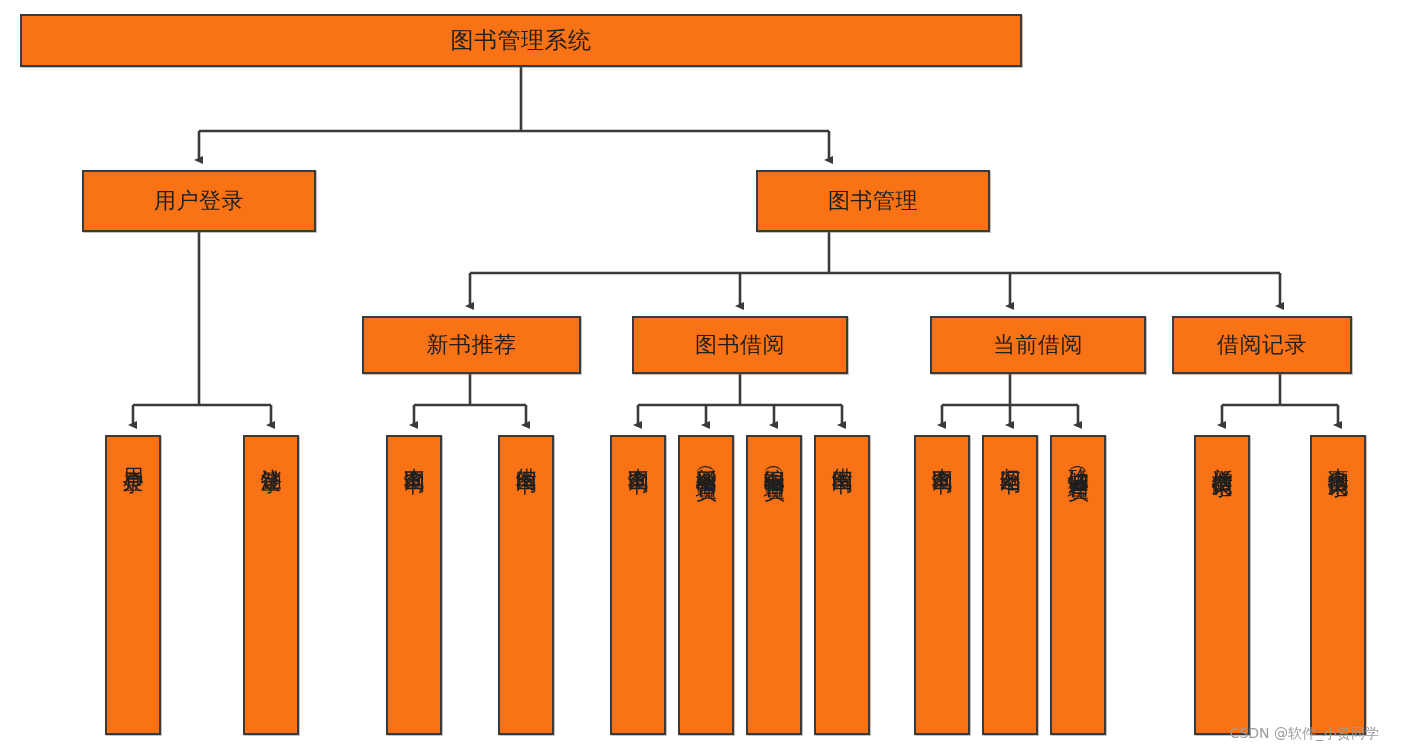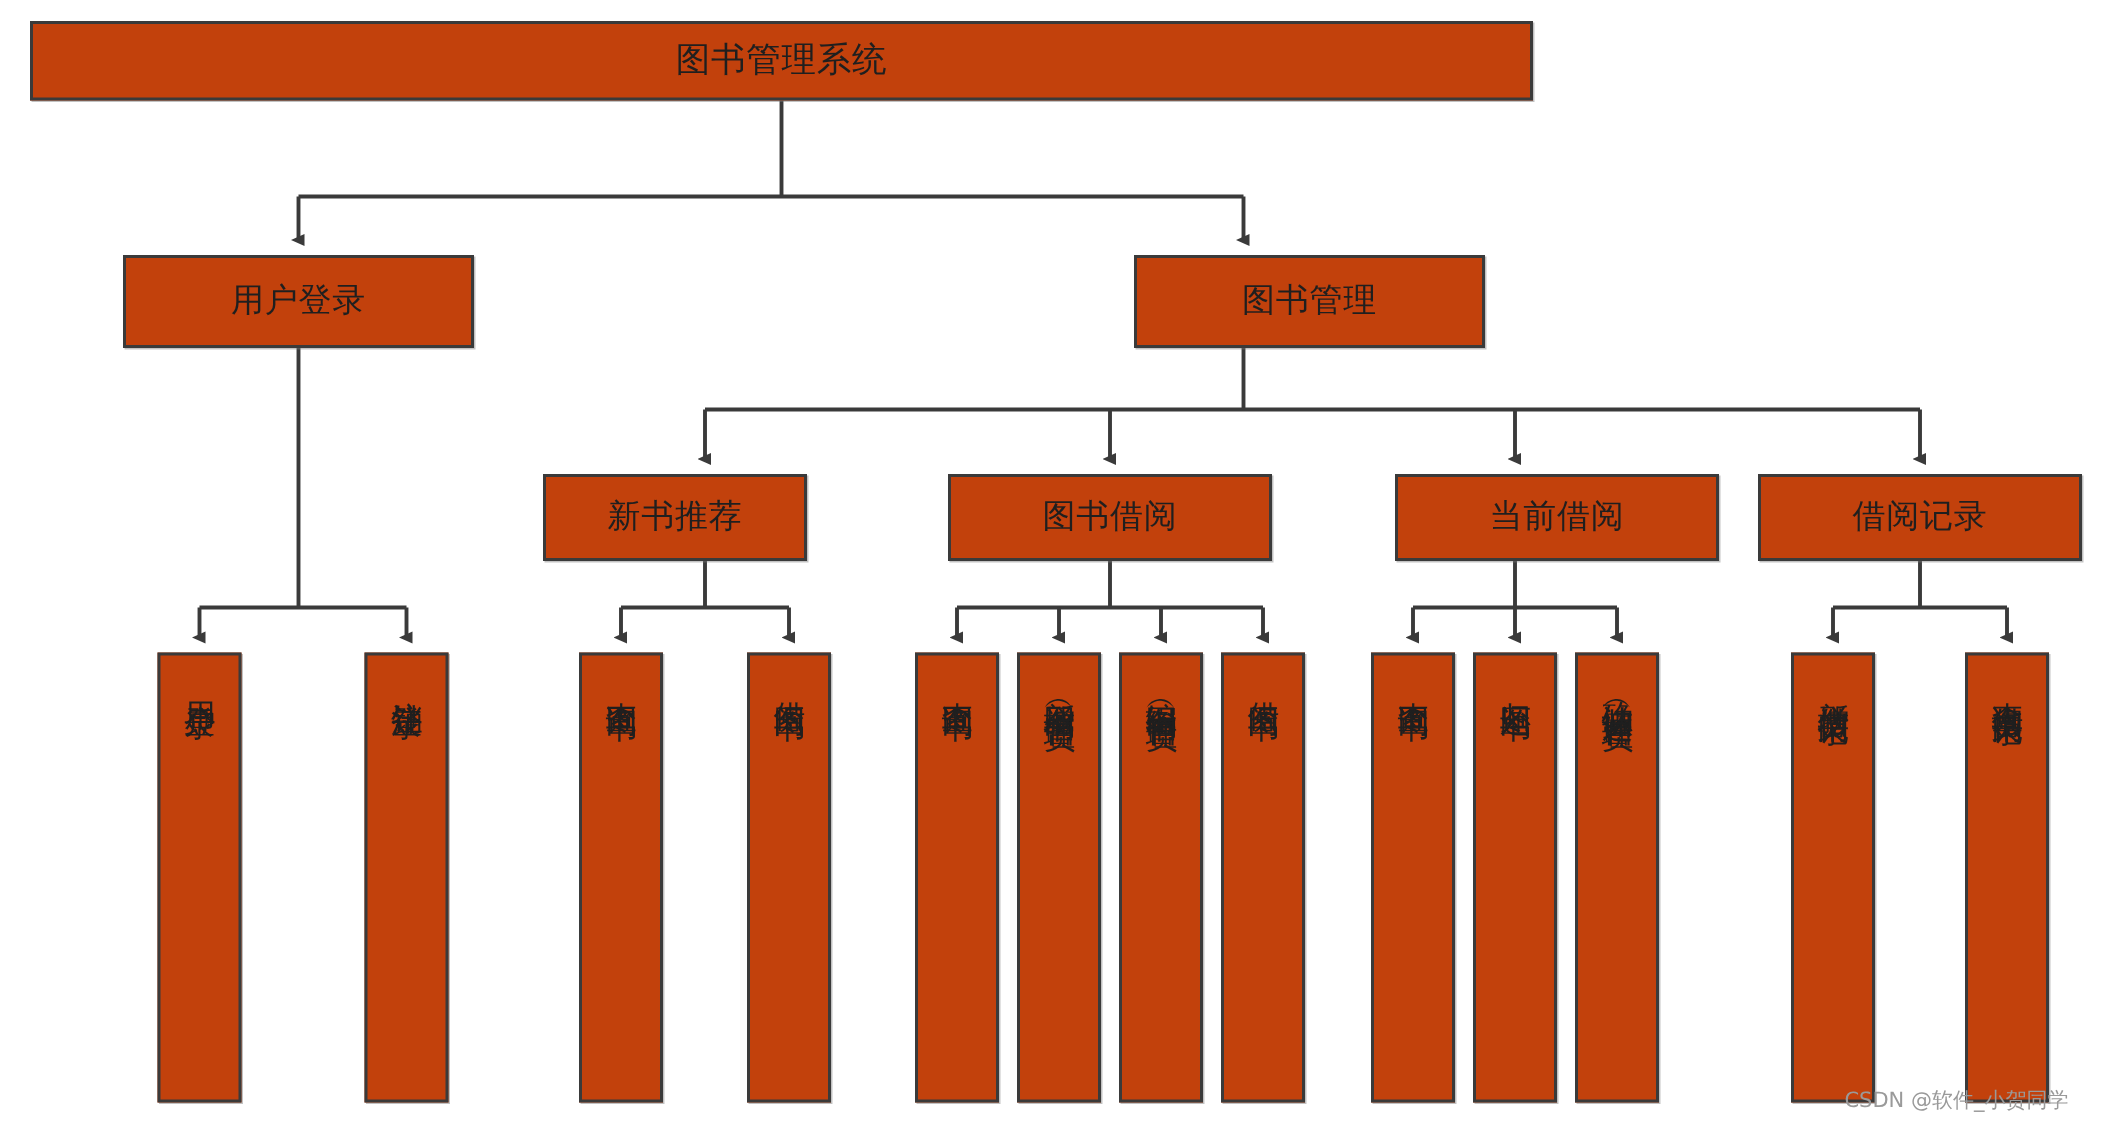--- a/index.html
+++ b/index.html
@@ -23,21 +23,21 @@
     left: 0;
     top: 0;
     width: 1405px;
     height: 747px;
     pointer-events: none;
   }
   .node {
     position: absolute;
     box-sizing: border-box;
     border: 2px solid #3a3a3a;
-    background: #c2410c;
+    background: #f97316;
     display: flex;
     align-items: center;
     justify-content: center;
     box-shadow: 1px 1px 0 rgba(120,120,120,0.45);
   }
   .node .label {
     font-size: 22px;
     line-height: 1.15;
     color: #1f1f1f;
     letter-spacing: 0.5px;
@@ -131,30 +131,30 @@
     <span class="label">图书管理系统</span>
   </div>
 
   <div class="node branch" style="left:82px; top:170px; width:234px; height:62px;">
     <span class="label">用户登录</span>
   </div>
   <div class="node branch" style="left:712px; top:170px; width:234px; height:62px;margin-left:44px;">
     <span class="label">图书管理</span>
   </div>
 
-  <div class="node branch" style="left:362px; top:316px; width:176px; height:58px;">
+  <div class="node branch" style="left:362px; top:316px; width:219px; height:58px;">
     <span class="label">新书推荐</span>
   </div>
   <div class="node branch" style="left:632px; top:316px; width:216px; height:58px;">
     <span class="label">图书借阅</span>
   </div>
   <div class="node branch" style="left:902px; top:316px; width:216px; height:58px;margin-left:28px;">
     <span class="label">当前借阅</span>
   </div>
-  <div class="node branch" style="left:1172px; top:316px; width:216px; height:58px;align-items:center;">
+  <div class="node branch" style="left:1172px; top:316px; width:180px; height:58px;align-items:center;">
     <span class="label">借阅记录</span>
   </div>
 
   <div class="node leaf" style="left:105px; top:435px; width:56px; height:300px;">
     <span class="label">用户登录</span>
   </div>
   <div class="node leaf" style="left:243px; top:435px; width:56px; height:300px;">
     <span class="label">注销登录</span>
   </div>
 

